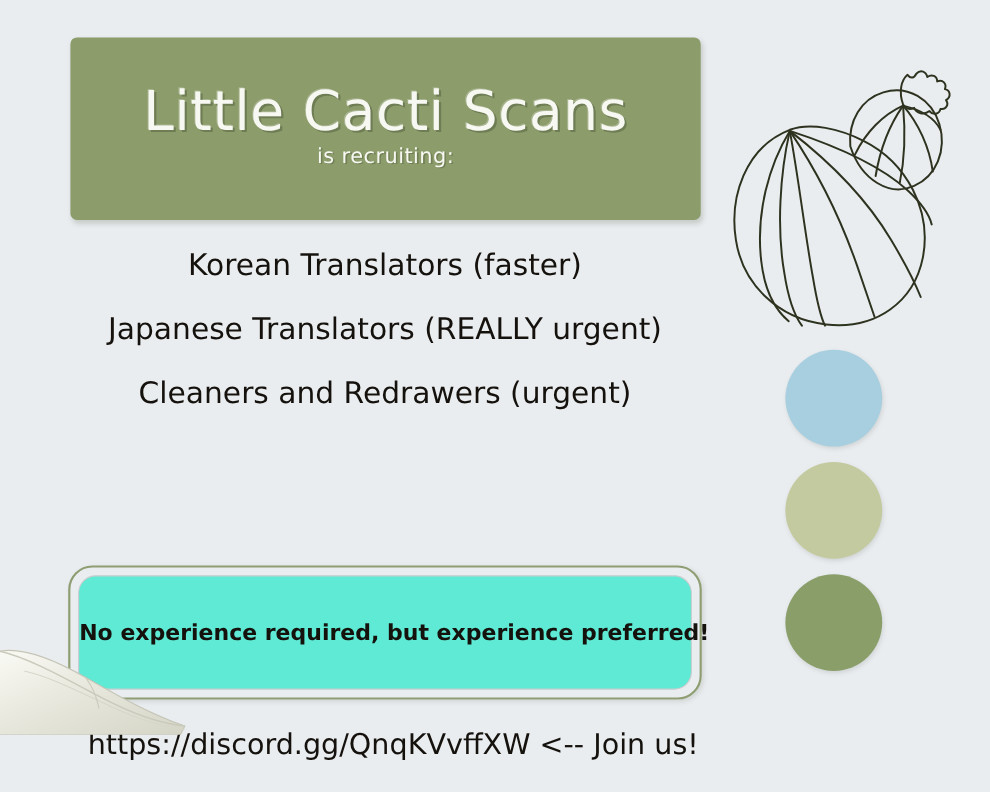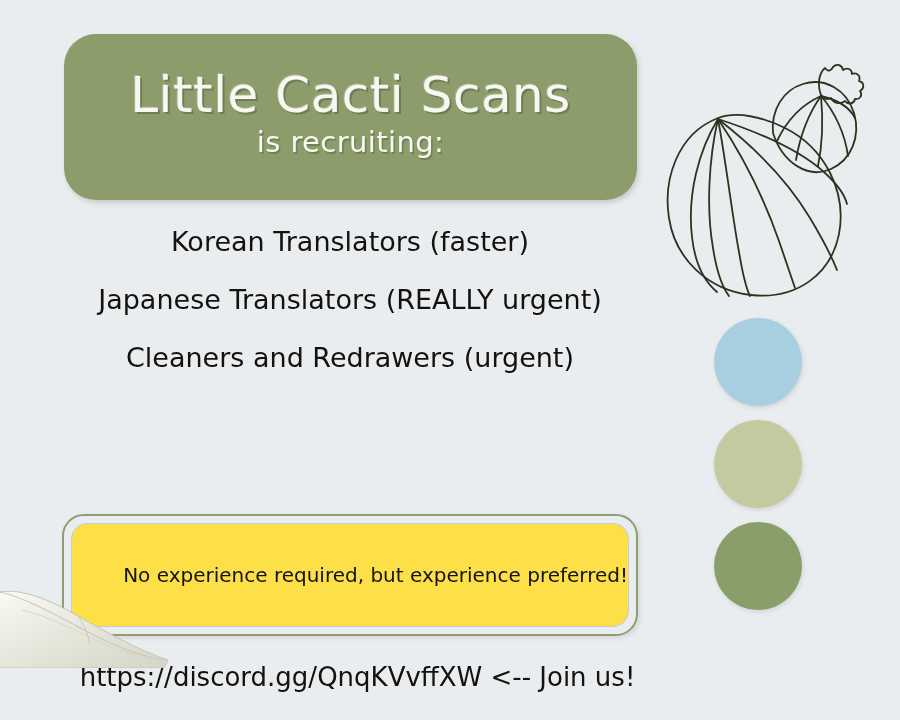--- a/index.html
+++ b/index.html
@@ -22,21 +22,21 @@
   }
 
   
   #header-banner {
     position: absolute;
     left: 64px;
     top: 34px;
     width: 573px;
     height: 166px;
     background: #8C9C6B;
-    border-radius: 32px;
+    border-radius: 6px;
     box-shadow: 2px 3px 5px rgba(120,130,110,0.30);
     display: flex;
     flex-direction: column;
     align-items: center;
     justify-content: center;
     box-sizing: border-box;
     padding-bottom: 6px;
   }
   #poster-title {
     color: #F7F8F2;
@@ -46,21 +46,21 @@
     letter-spacing: 0.5px;
     line-height: 1.05;
     text-align: center;
     text-shadow: 2px 2px 0 rgba(88,100,66,0.55), -1px -1px 0 rgba(255,255,255,0.25);
     margin: 0 0 4px 0;
     white-space: nowrap;
   }
   #poster-subtitle {
     color: #F7F8F2;
     font-family: "DejaVu Sans", sans-serif;
-    font-size: 29px;
+    font-size: 19px;
     font-weight: 400;
     letter-spacing: 0.4px;
     text-align: center;
     text-shadow: 1.5px 1.5px 0 rgba(88,100,66,0.50);
     margin: 0;
     white-space: nowrap;
   }
 
   
   #roles-list {
@@ -100,26 +100,27 @@
     box-shadow: 2px 2px 4px rgba(140,150,135,0.25);
   }
   #note-box-inner {
     position: absolute;
     left: 7px;
     top: 7px;
     right: 7px;
     bottom: 7px;
     border: 1.5px solid #C9CCCE;
     border-radius: 16px;
-    background: #fde047;
+    background: #5eead4;
     display: flex;
     flex-direction: column;
-    align-items: flex-end;
+    align-items: flex-start;
     justify-content: center;
     box-sizing: border-box;
+    font-weight: bold;
   }
   .note-line {
     font-family: "DejaVu Sans", sans-serif;
     font-size: 20px;
     color: #15120E;
     text-align: center;
     line-height: 1.55;
     white-space: nowrap;
   }
 

